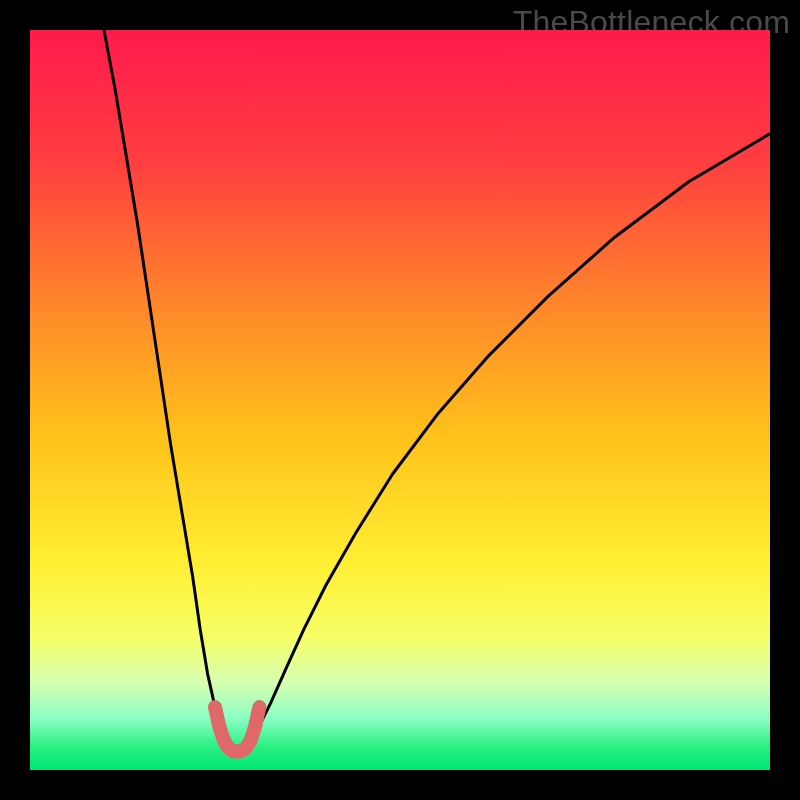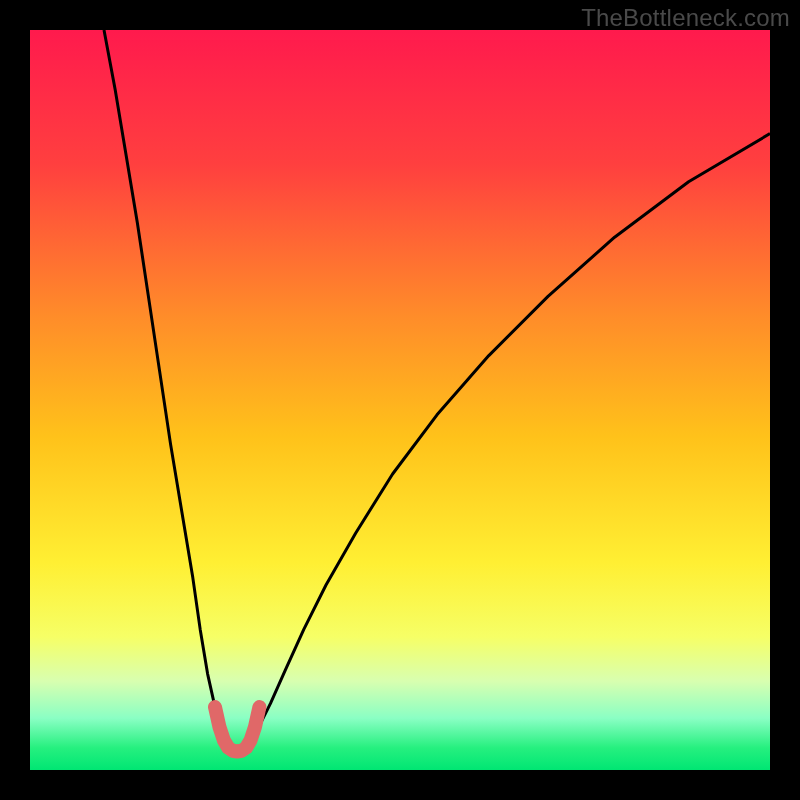--- a/index.html
+++ b/index.html
@@ -24,21 +24,21 @@
     left: 30px;
     top: 30px;
     width: 740px;
     height: 740px;
   }
   .watermark {
     position: absolute;
     top: 4px;
     right: 10px;
     color: #4a4a4a;
-    font-size: 24px;
+    font-size: 32px;
     font-weight: 500;
     letter-spacing: 0.2px;
     user-select: none;
   }
   svg { display: block; }
 </style>
 </head>
 <body>
 
 <div class="frame">

